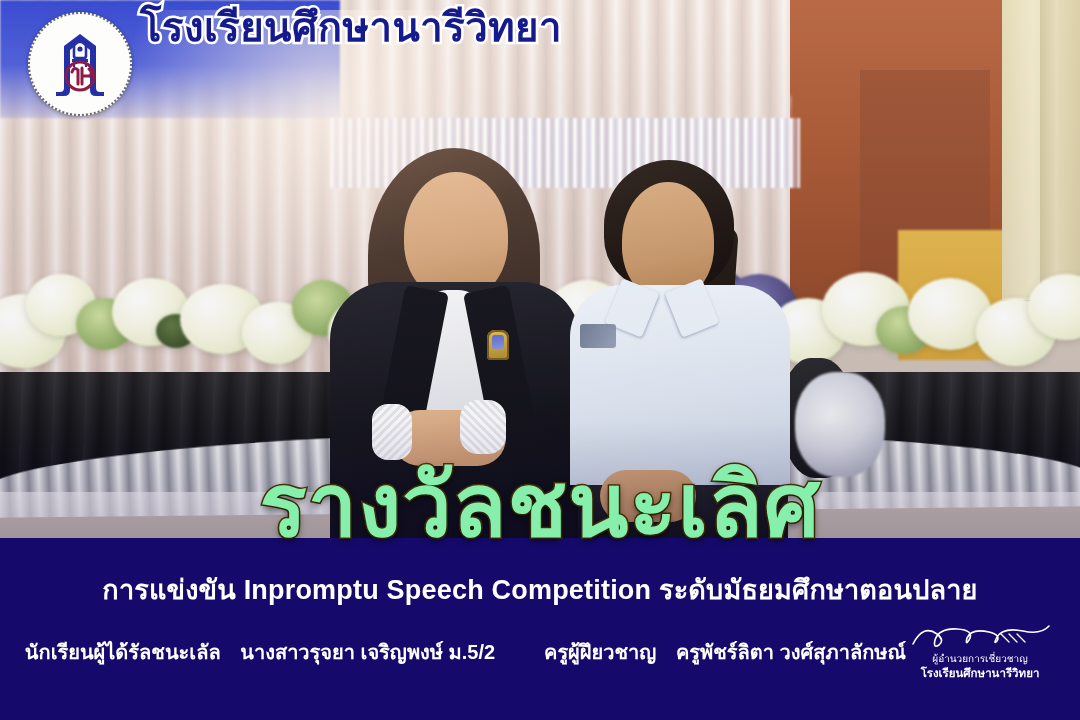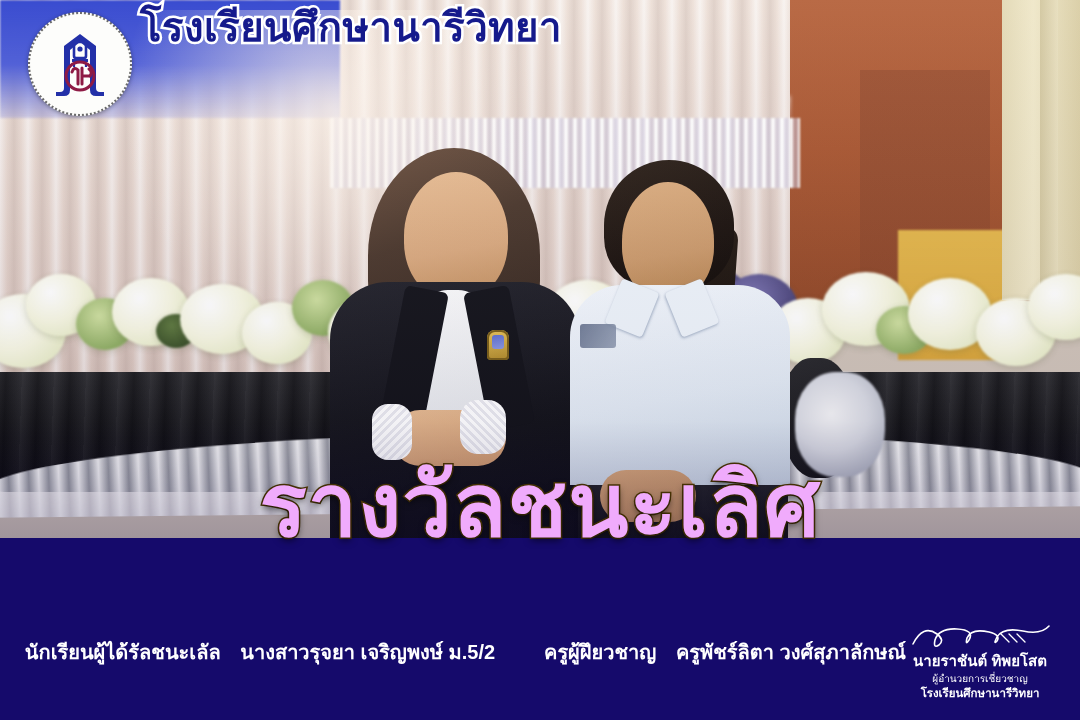--- a/index.html
+++ b/index.html
@@ -287,21 +287,21 @@
     paint-order:stroke fill;
     letter-spacing:1.2px;
     margin-top:6px;
   }
 
   
   .award-title{
     position:absolute; left:0; top:462px; width:1080px;
     text-align:center; z-index:7;
     font-size:88px; font-weight:bold; line-height:1;
-    color:#f0abfc;
+    color:#86efac;
     -webkit-text-stroke:3px #4a3405;
     paint-order:stroke fill;
     text-shadow:0 3px 7px rgba(0,0,0,.55);
     letter-spacing:1px;
   }
 
   
   .banner{
     position:absolute; left:0; top:538px; width:1080px; height:182px;
     background:#150a6b; z-index:5;
@@ -435,37 +435,37 @@
     </div>
     <div class="head-text">
       <div class="head-th">โรงเรียนศึกษานารีวิทยา</div>
     </div>
   </div>
 
   <div class="banner"></div>
 
   <div class="award-title">รางวัลชนะเลิศ</div>
 
+  <div class="subtitle">การแข่งขัน Inpromptu Speech Competition ระดับมัธยมศึกษาตอนปลาย</div>
 
   <div class="credits">
     <div class="cred-student">
       <span class="lbl">นักเรียนผู้ได้รัลชนะเลัล</span>
       <span>นางสาวรุจยา เจริญพงษ์ ม.5/2</span>
     </div>
     <div class="cred-teacher">
       <span class="lbl">ครูผู้ฝึยวชาญ</span>
       <span>ครูพัชร์ลิตา วงศ์สุภาลักษณ์</span>
     </div>
   </div>
 
   <div class="sigblock">
     <div class="sig-scribble">
       <svg width="150" height="30" viewBox="0 0 150 30" aria-hidden="true">
         <path d="M8 24 Q18 4 32 14 Q40 20 34 25 Q28 29 30 20 Q34 8 52 9 Q70 10 64 20 Q60 26 62 18 Q66 8 84 12 Q96 15 92 21 Q88 25 92 17 Q98 7 118 11 Q136 15 144 6" fill="none" stroke="#ffffff" stroke-width="1.6" stroke-linecap="round"></path>
         <path d="M96 14 L104 22 M104 14 L112 22 M112 14 L120 22" fill="none" stroke="#ffffff" stroke-width="1.3" stroke-linecap="round"></path>
       </svg>
     </div>
-    <div class="sig-name">นายราชันต์ ทิพยโสต</div>
     <div class="sig-role">ผู้อำนวยการเชี่ยวชาญ</div>
     <div class="sig-school">โรงเรียนศึกษานารีวิทยา</div>
   </div>
 
 </div>
 
 </body></html>

